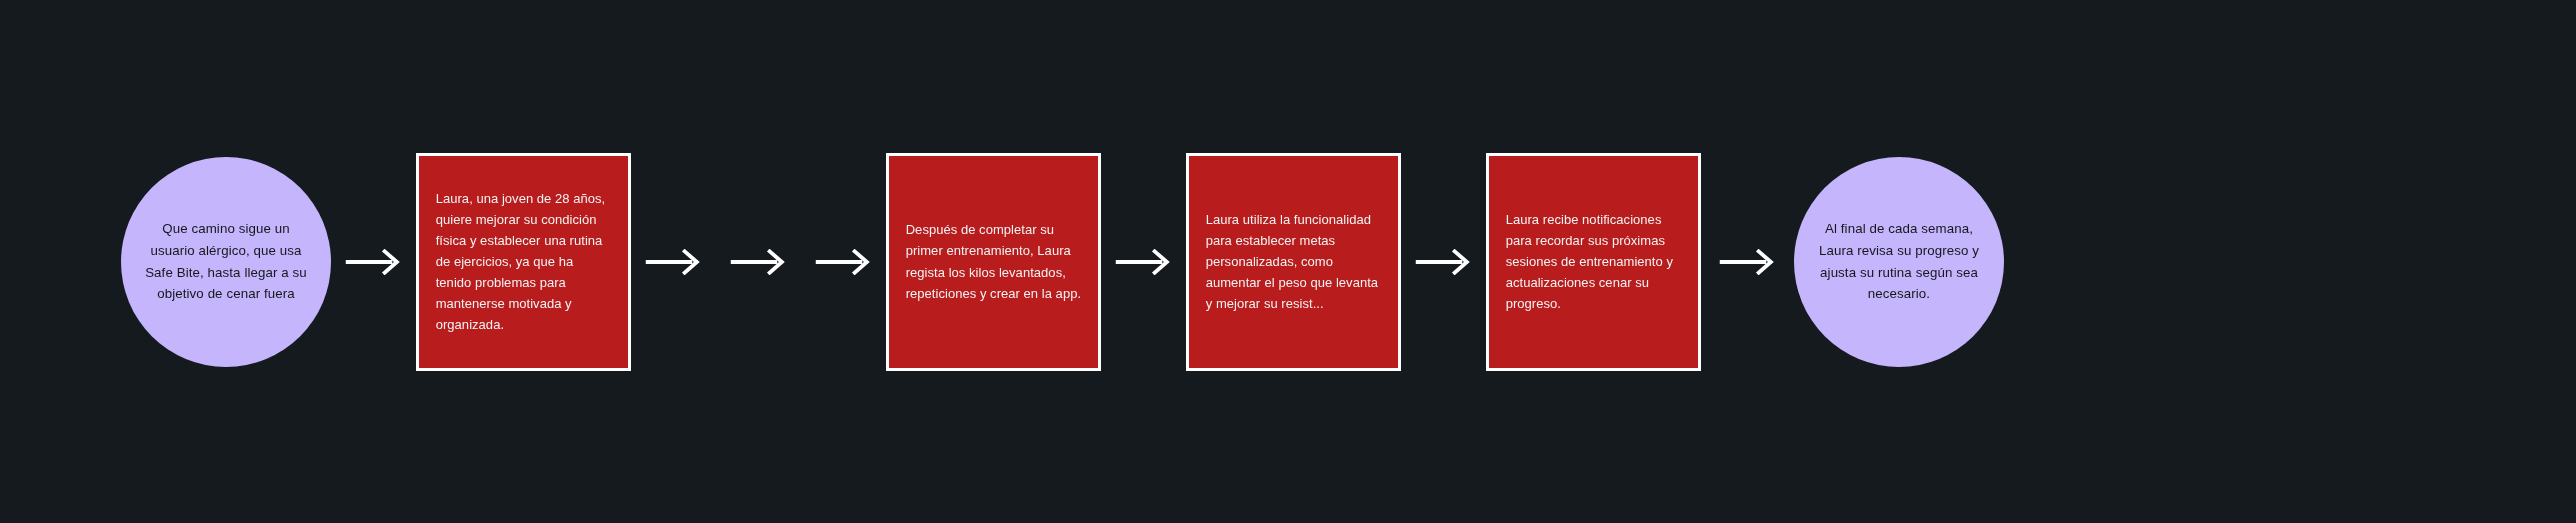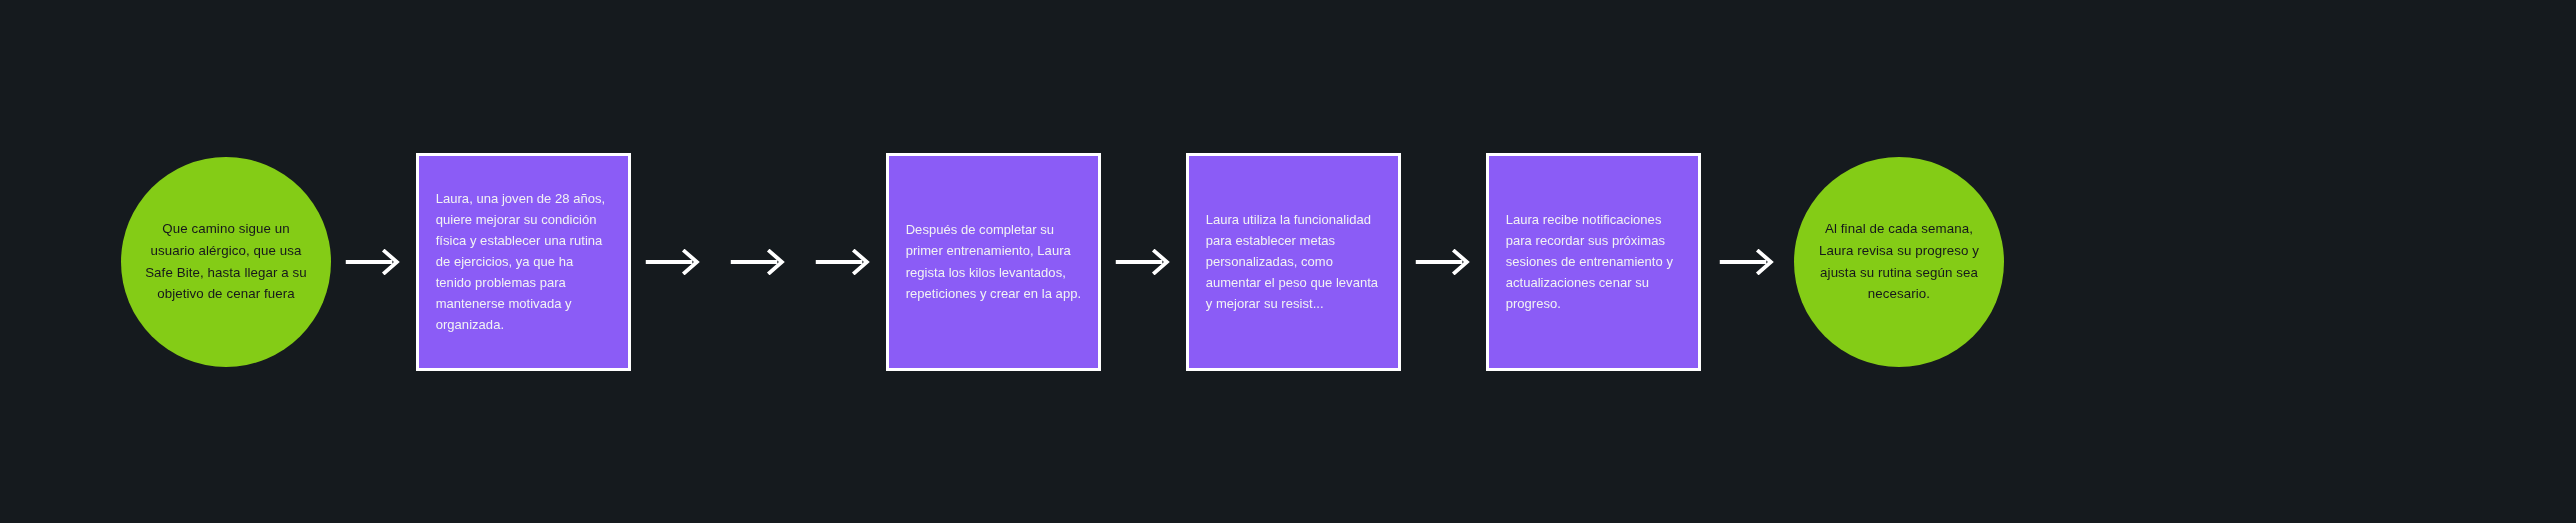--- a/index.html
+++ b/index.html
@@ -36,21 +36,21 @@
     justify-content: flex-start;
     padding-left: 121px;
   }
 
   
   .node-circle {
     flex: 0 0 auto;
     width: 210px;
     height: 210px;
     border-radius: 50%;
-    background: #84cc16;
+    background: #c4b5fd;
     display: flex;
     align-items: center;
     justify-content: center;
     padding: 23px 20px;
   }
 
   .node-circle .node-text {
     color: #16181B;
     font-size: 13.3px;
     line-height: 1.62;
@@ -58,21 +58,21 @@
     font-weight: 400;
     letter-spacing: 0.1px;
   }
 
   
   .node-box {
     flex: 0 0 auto;
     width: 215px;
     height: 218px;
     border: 3px solid #FFFFFF;
-    background: #8b5cf6;
+    background: #b91c1c;
     display: flex;
     align-items: center;
     justify-content: flex-start;
     padding: 13.7px 16.7px 13.7px 16.7px;
   }
 
   .node-box .node-text {
     color: #F2F3F4;
     font-size: 13px;
     line-height: 1.62;

